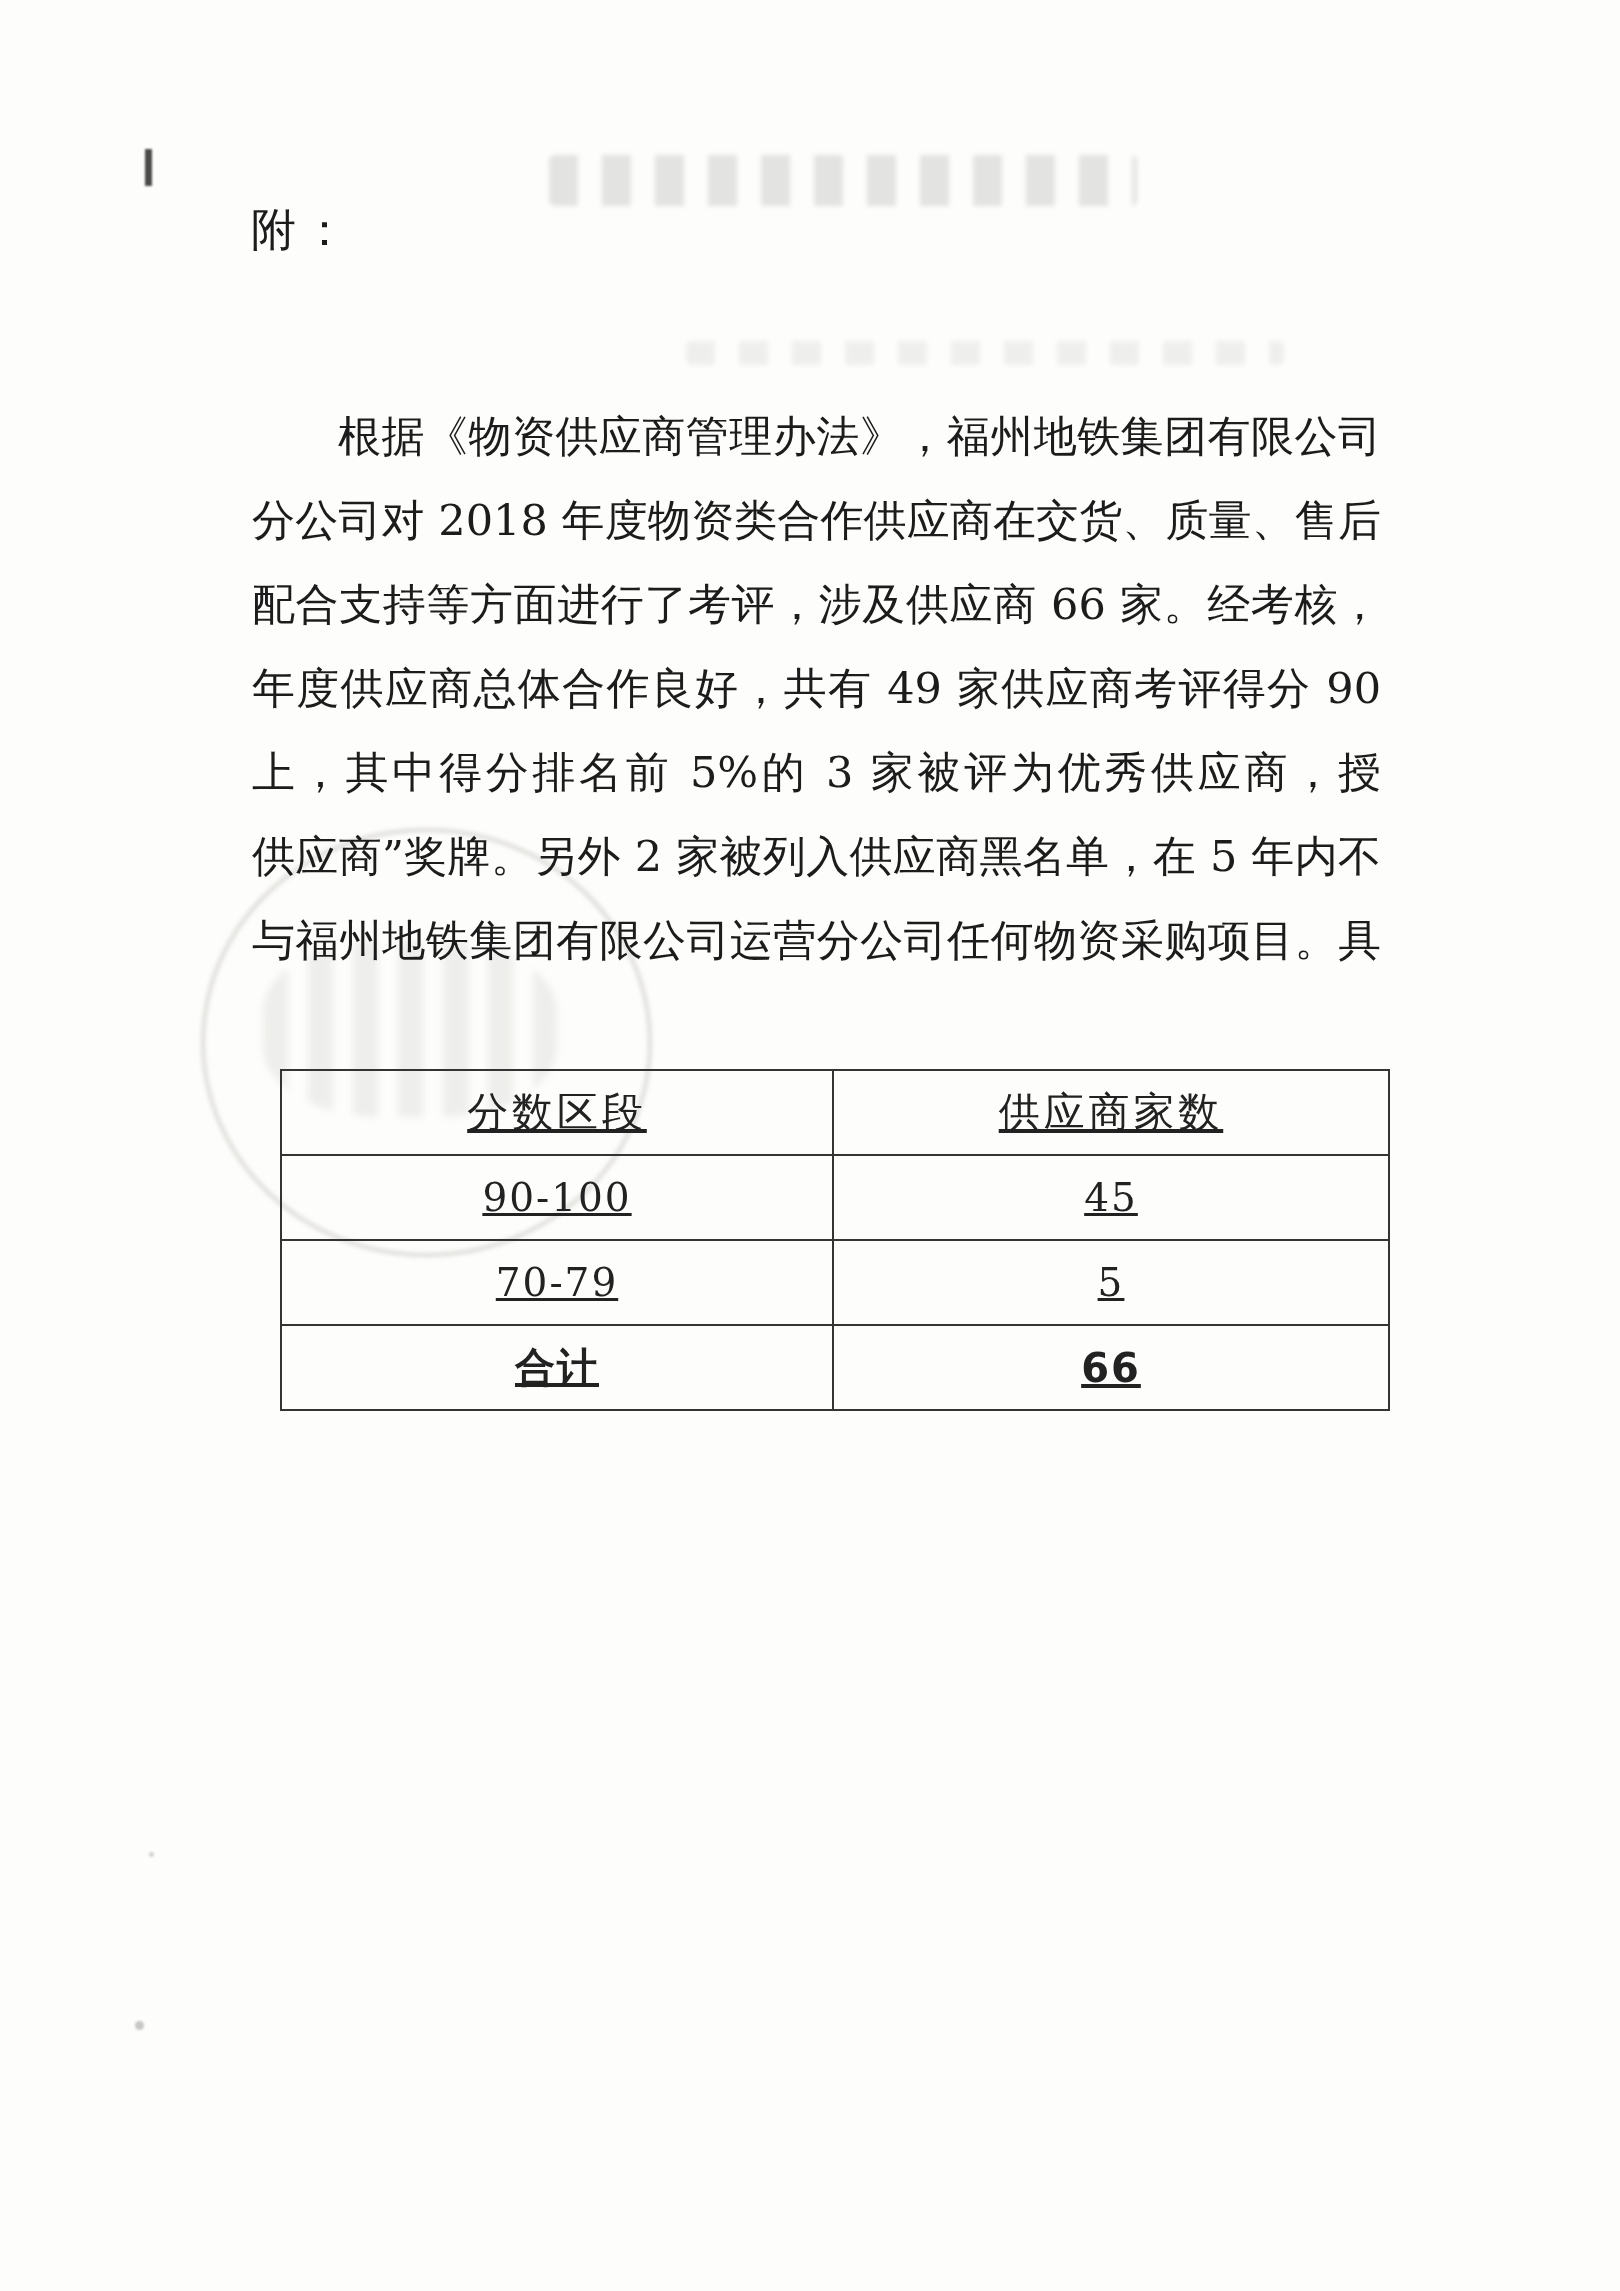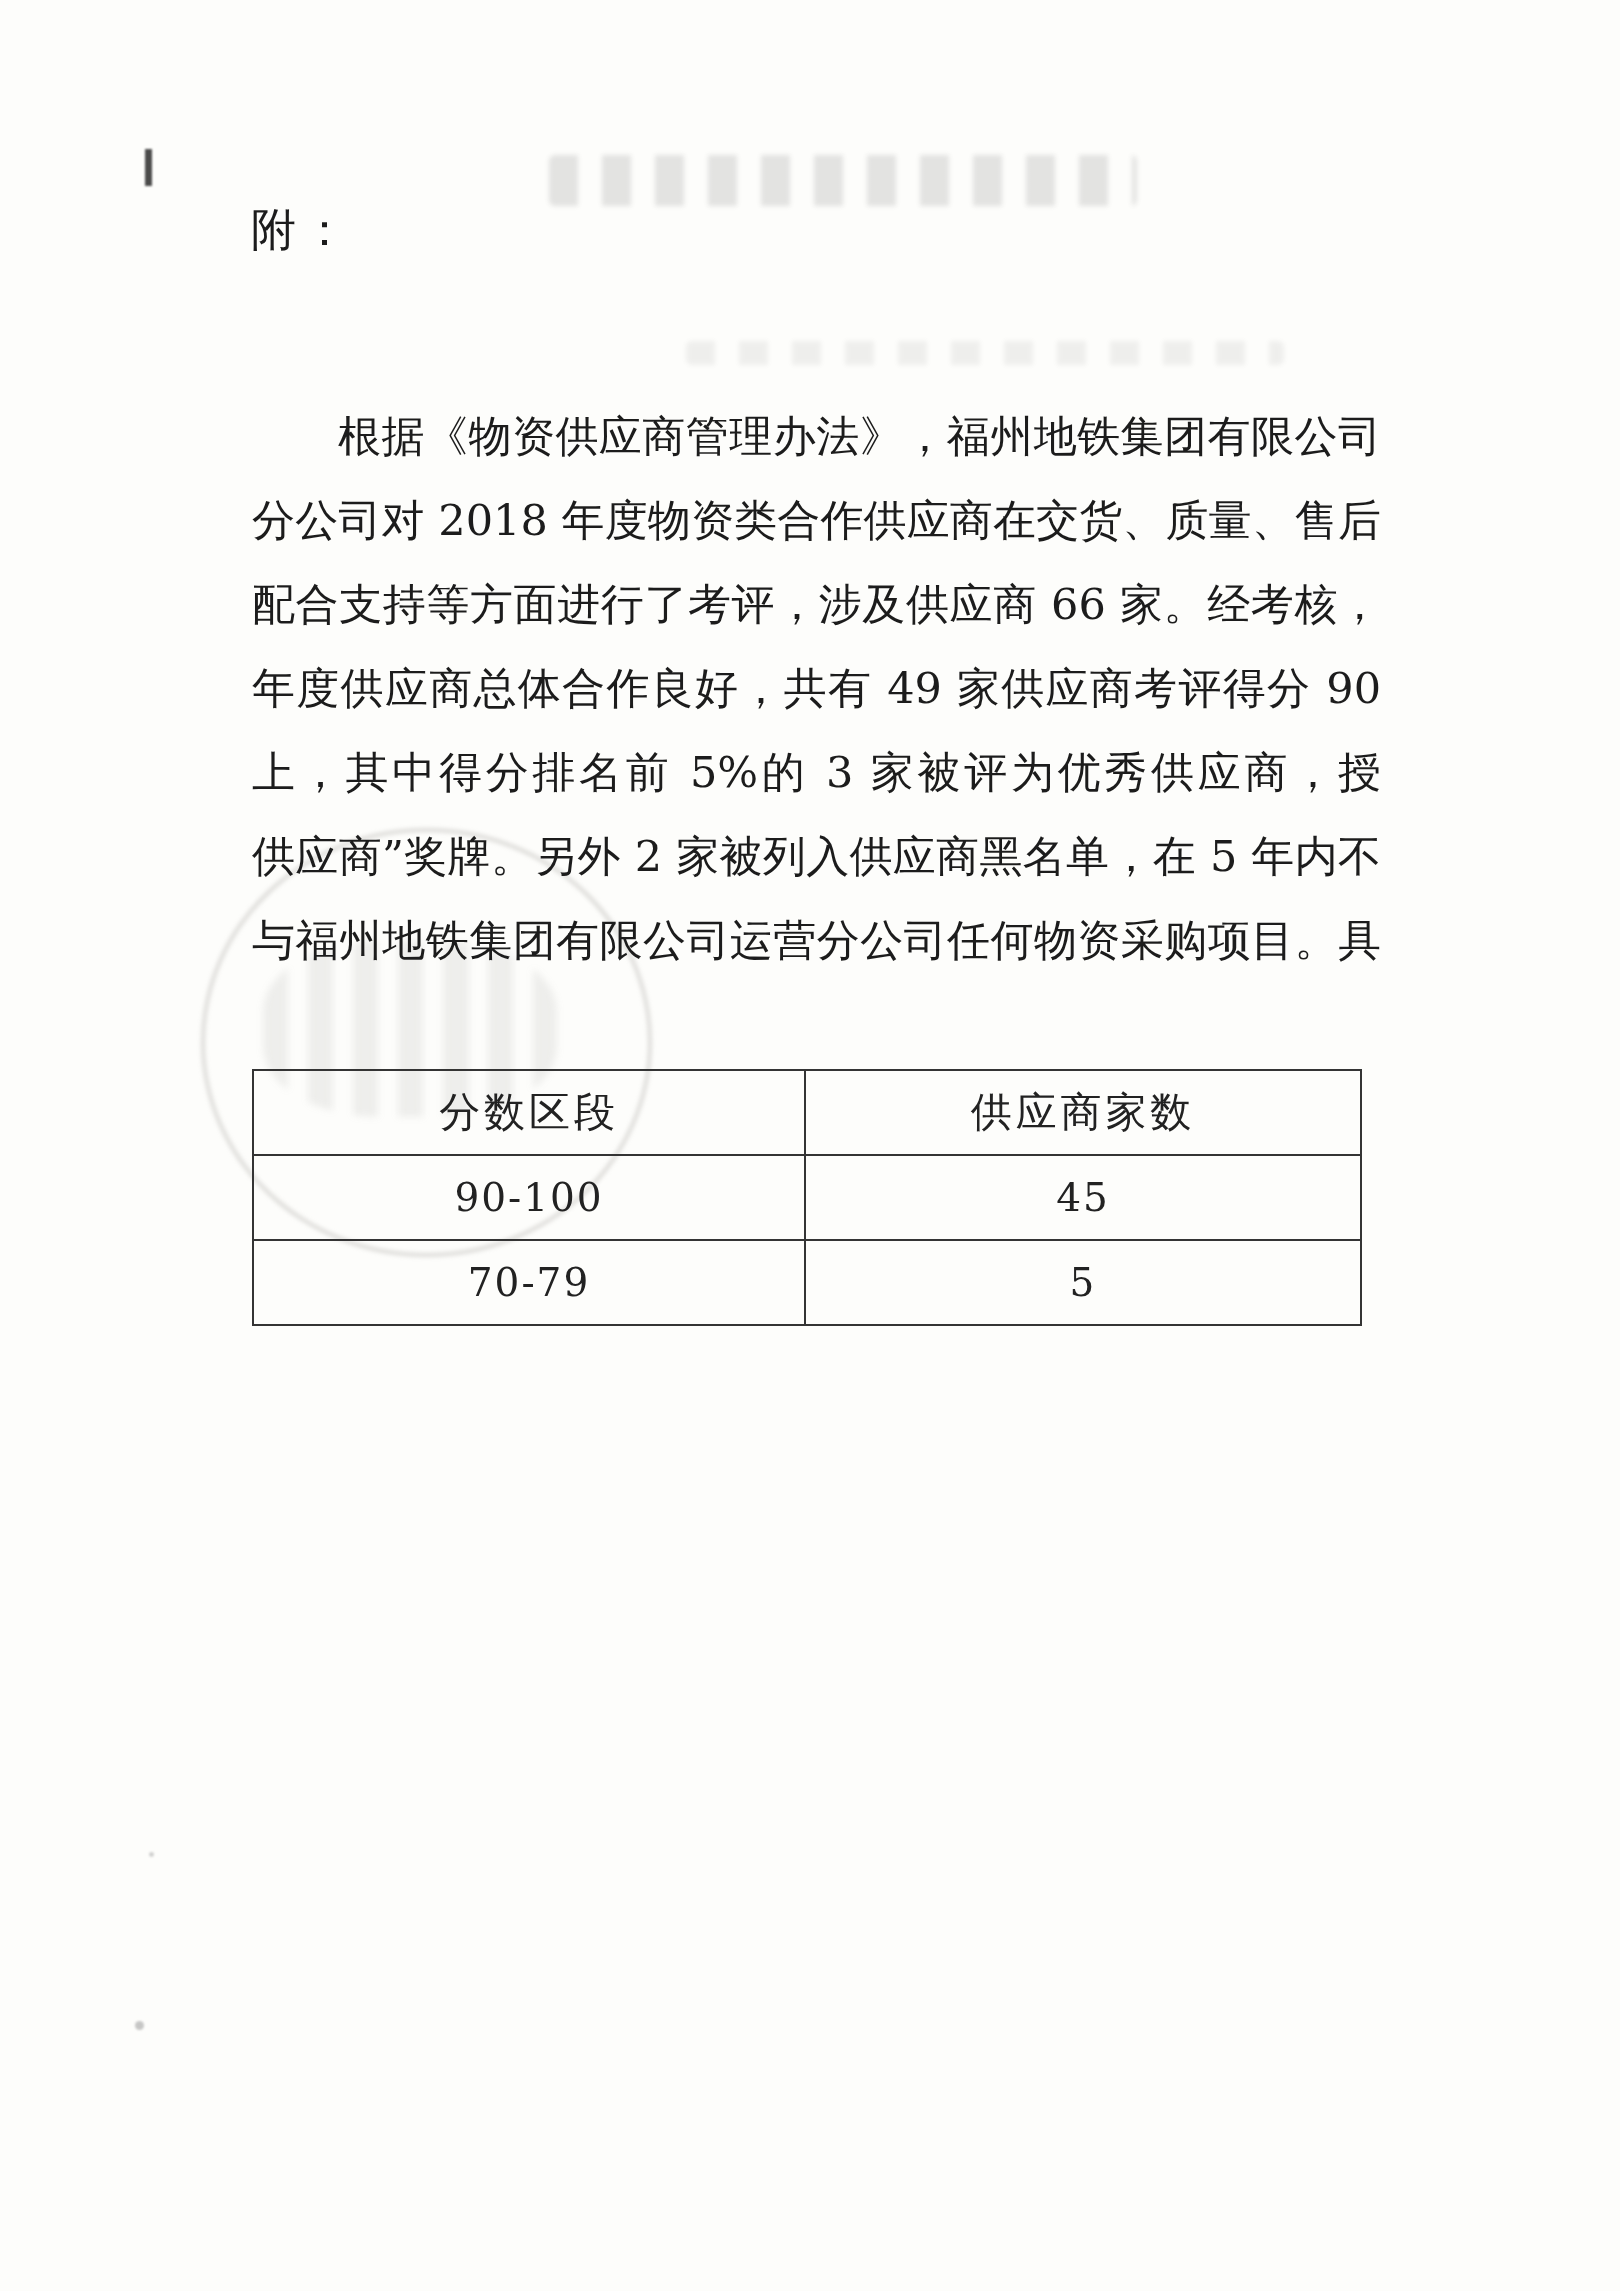--- a/index.html
+++ b/index.html
@@ -51,27 +51,28 @@
     text-align-last: justify;
     height: 84px;
     overflow: hidden;
   }
   .para-line.first { text-indent: 86px; }
   .para-line.last  { text-align-last: left; }
 
   
   .score-table {
     position: absolute;
-    left: 252px;
+    left: 280px;
     top: 1069px;
     width: 1108px;
     border-collapse: collapse;
     table-layout: fixed;
     font-size: 39px;
     color: #222;
+    text-decoration: underline;
   }
   .score-table th, .score-table td {
     border: 2.9px solid #343434;
     text-align: center;
     vertical-align: middle;
     height: 83px;
     padding: 0;
     font-weight: normal;
     letter-spacing: 2px;
   }
@@ -161,17 +162,21 @@
     </thead>
     <tbody>
       <tr>
         <td>90-100</td>
         <td>45</td>
       </tr>
       <tr>
         <td>70-79</td>
         <td>5</td>
       </tr>
+      <tr class="total">
+        <td>合计</td>
+        <td>66</td>
+      </tr>
     </tbody>
   </table>
 
 </div>
 
 
 </body></html>

